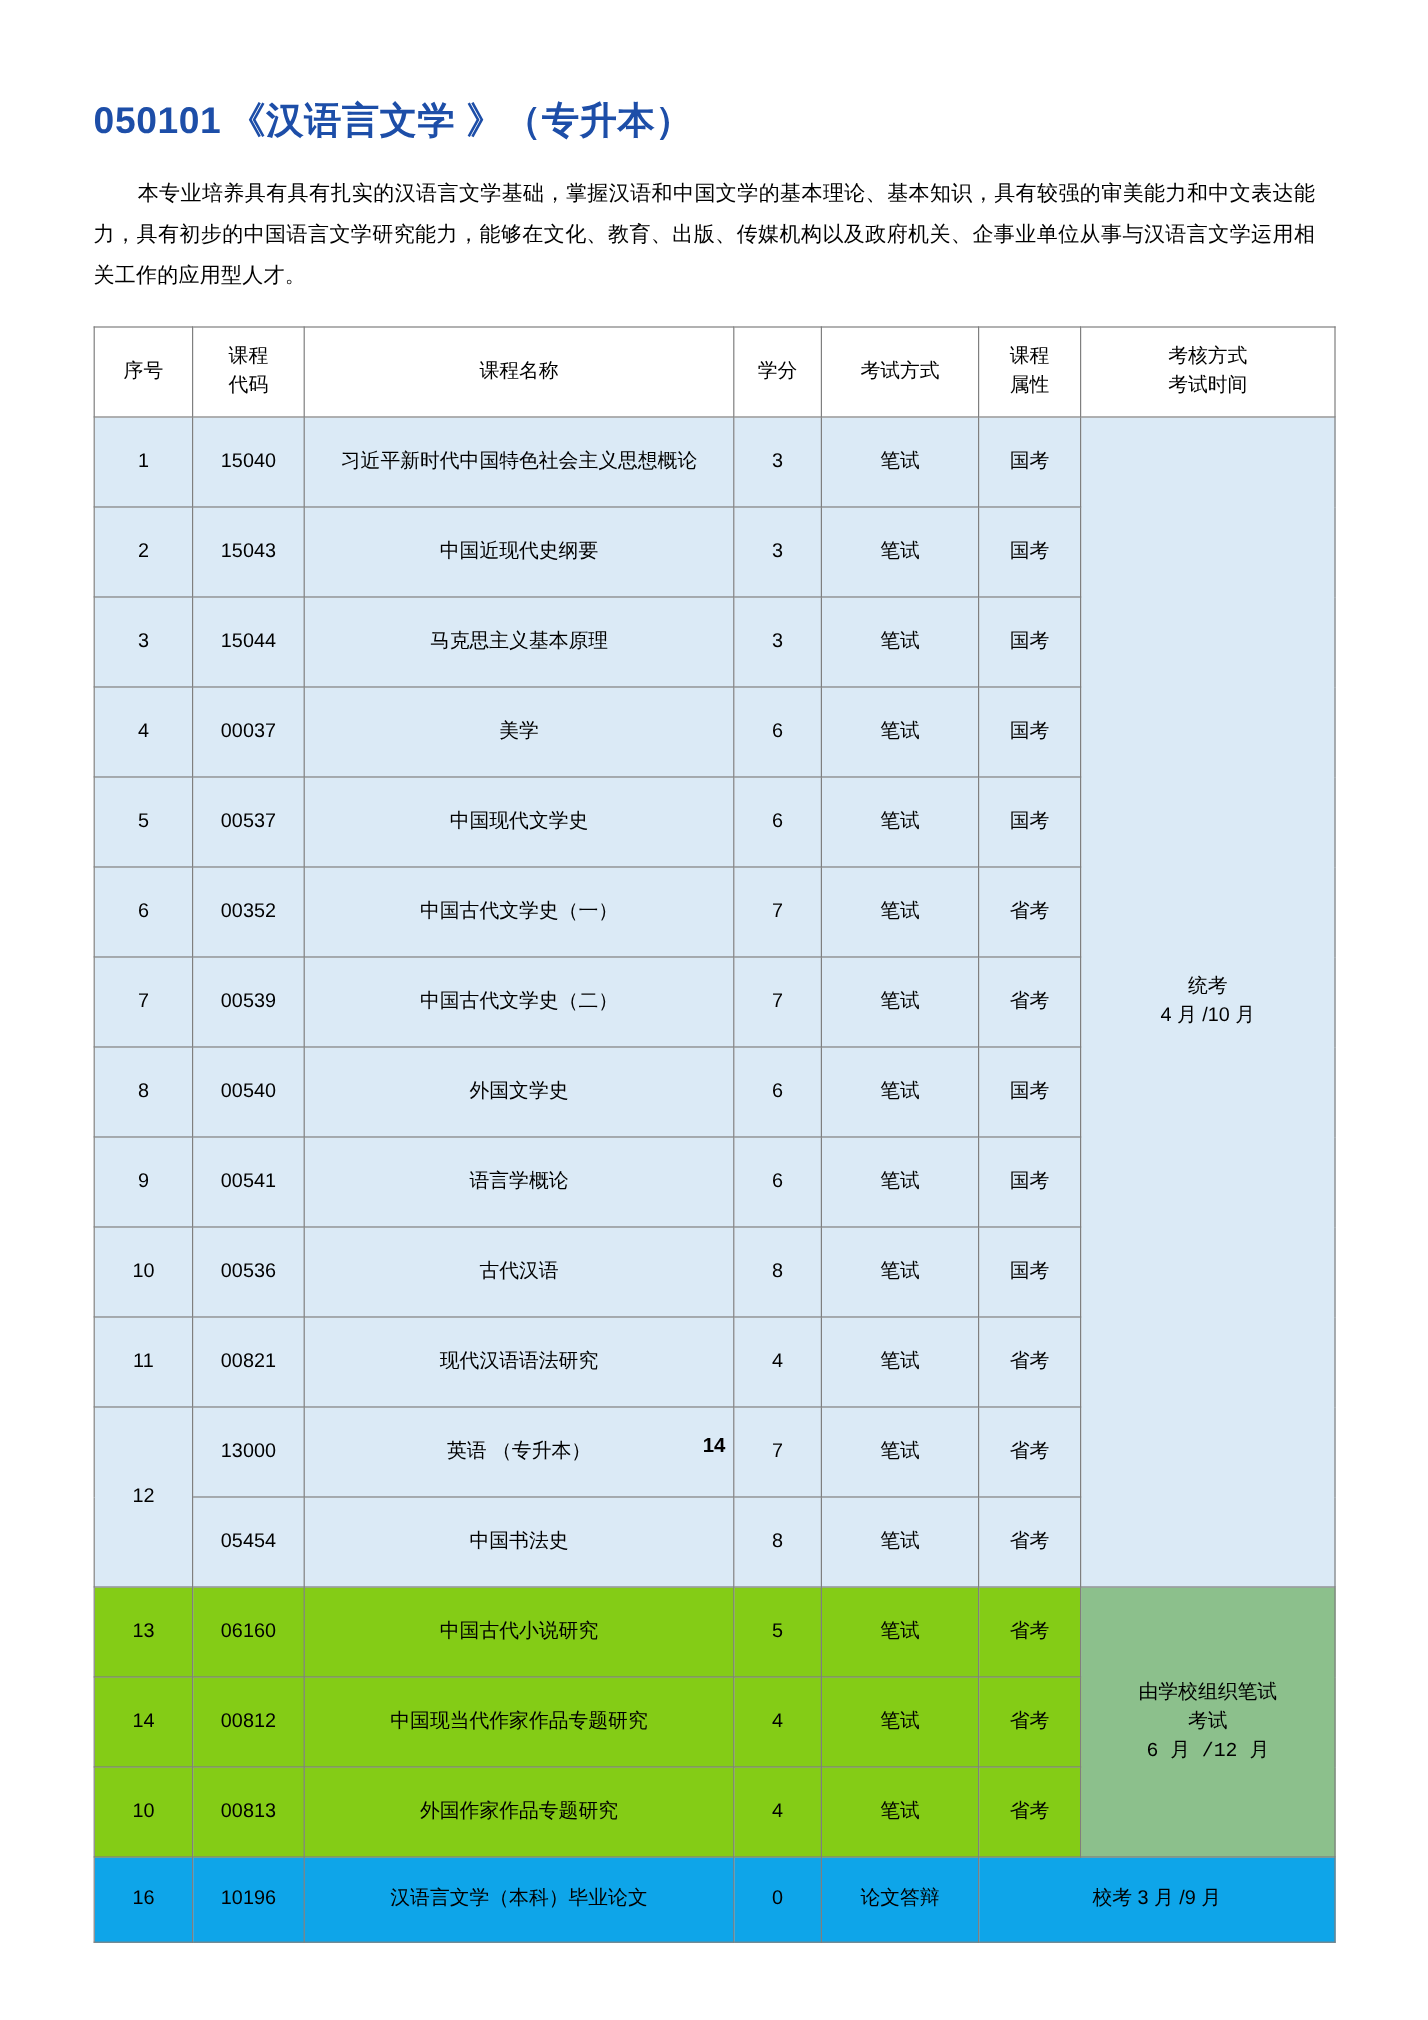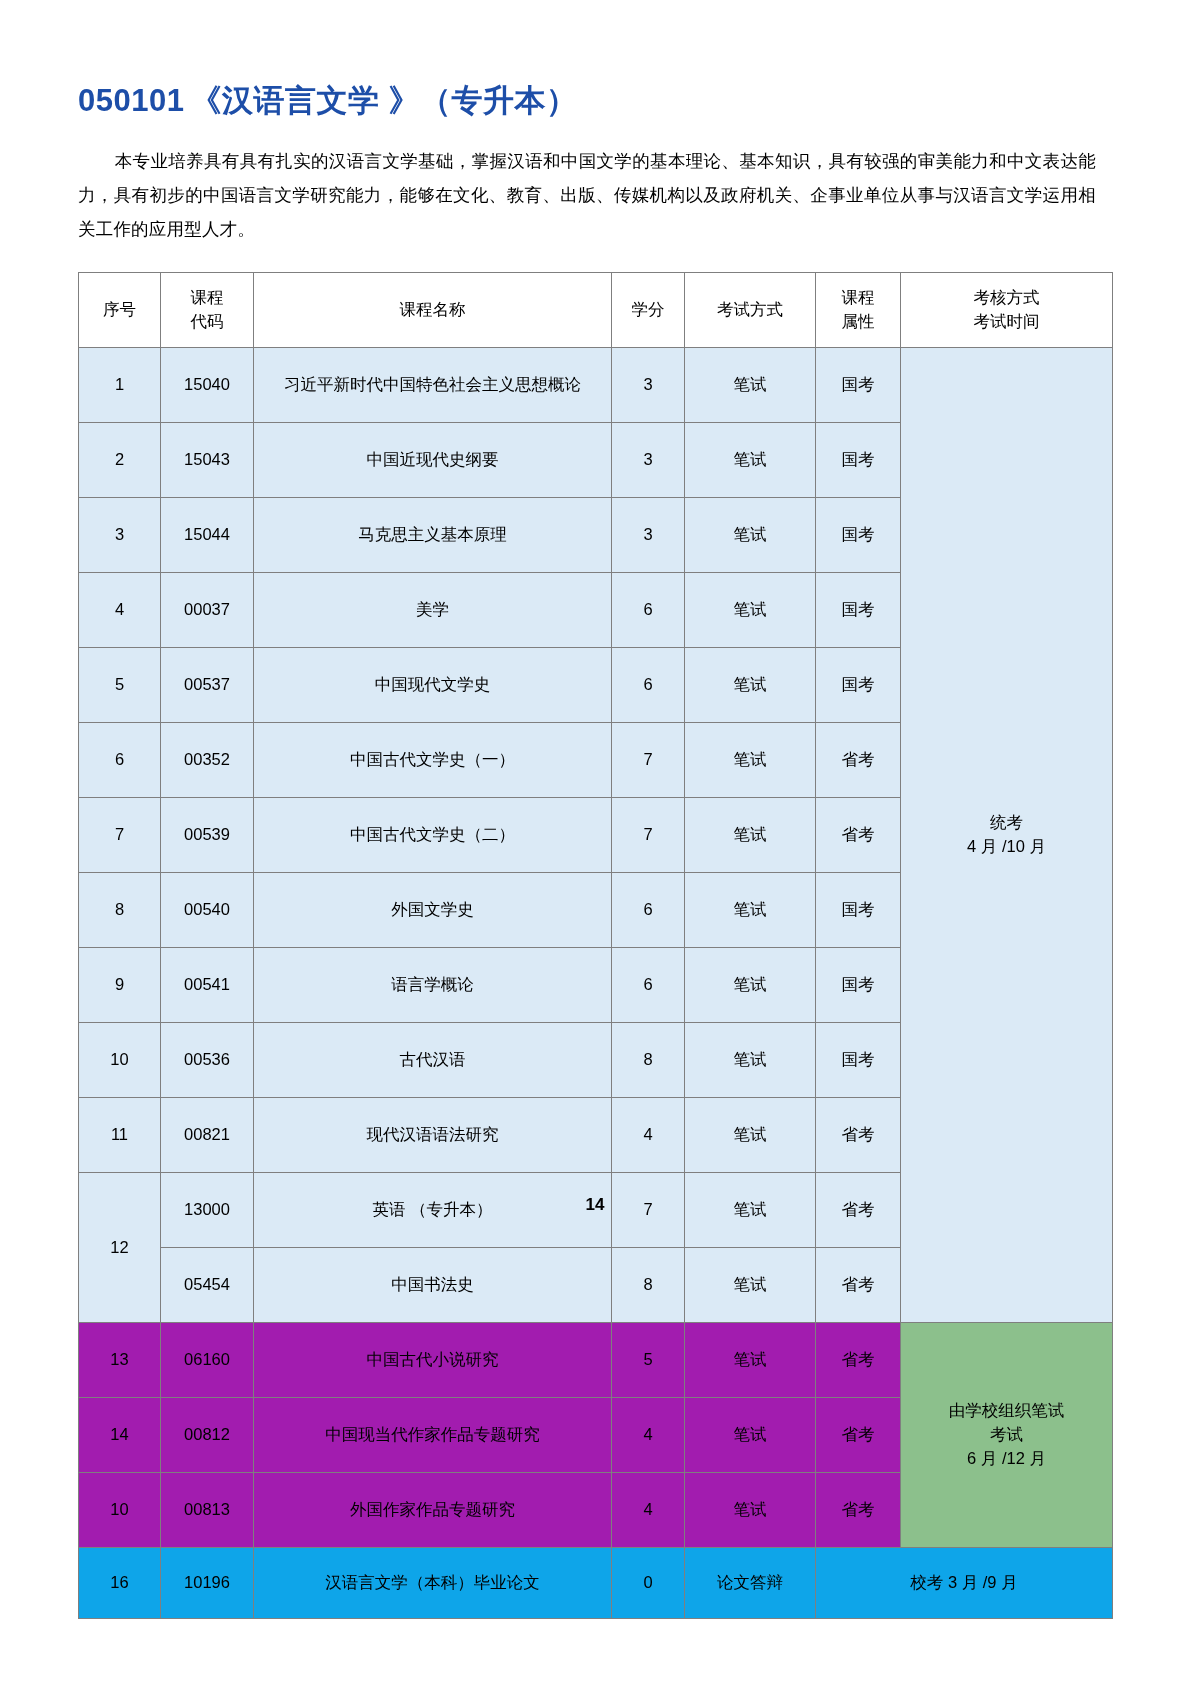--- a/index.html
+++ b/index.html
@@ -68,34 +68,35 @@
   }
   .col-idx { width: 82px; }
   .col-code { width: 93px; }
   .col-name { width: 358px; }
   .col-credit { width: 73px; }
   .col-exam { width: 131px; }
   .col-attr { width: 85px; }
   .col-method { width: 212px; }
 
   .row-blue td { background: #dbeaf6; height: 66px; }
-  .row-green td { background: #a21caf; height: 66px; }
+  .row-green td { background: #84cc16; height: 66px; }
   .row-yellow td {
     background: #0ea5e9;
     height: 62px;
     font-weight: bold;
   }
   .cell-blue { background: #dbeaf6 !important; }
   .cell-green { background: #8cc08c !important; }
   .method-cell {
     font-size: 17px;
     line-height: 1.7;
   }
   .two-line {
     line-height: 1.4;
+    font-family: Liberation Mono, monospace;
   }
   .page-number {
     position: absolute;
     left: 0;
     right: 0;
     bottom: 62px;
     text-align: center;
     font-size: 17px;
     font-weight: bold;
   }

